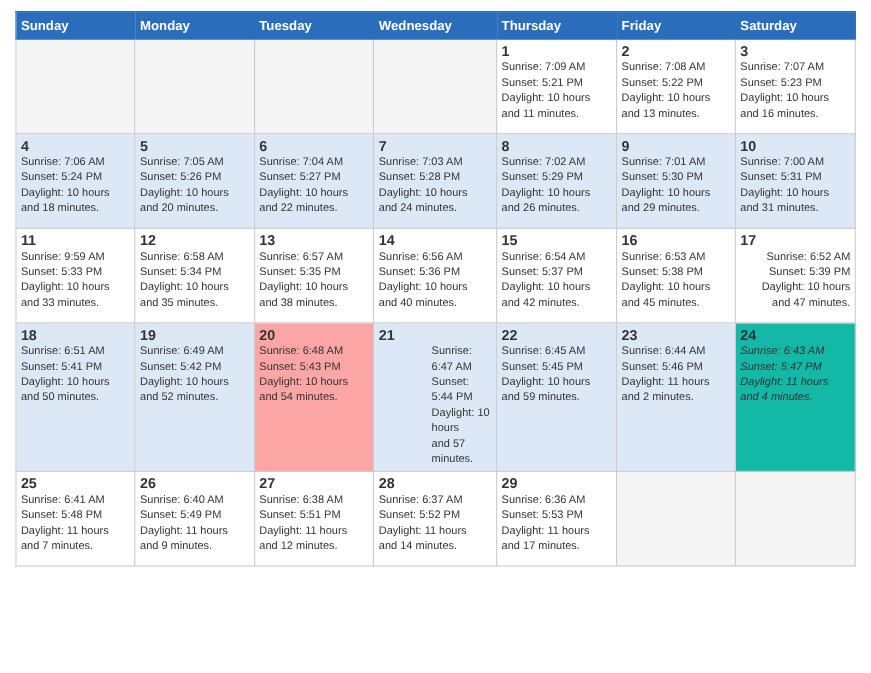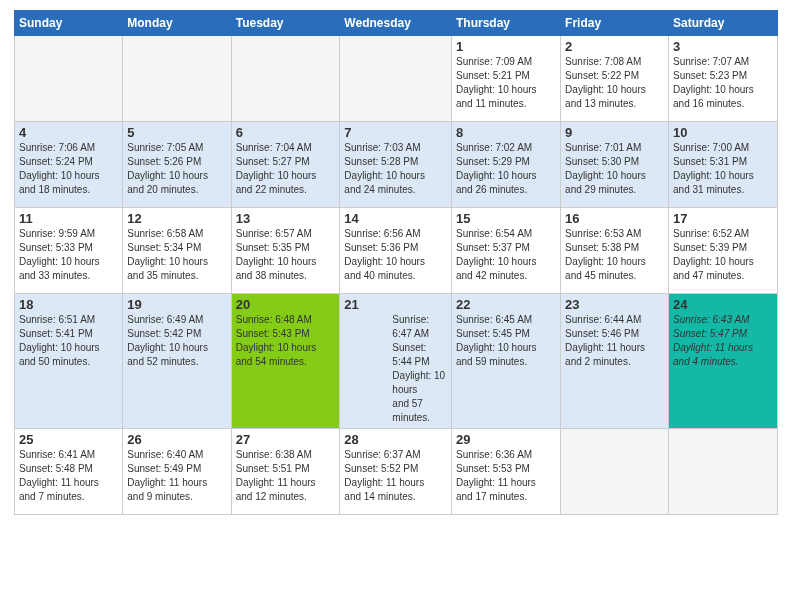--- a/index.html
+++ b/index.html
@@ -219,42 +219,42 @@
           </td>
           <td>
             <span class="day-num">16</span>
             <div class="day-info" style="white-space: pre-line;">Sunrise: 6:53 AM
 Sunset: 5:38 PM
 Daylight: 10 hours
 and 45 minutes.</div>
           </td>
           <td>
             <span class="day-num">17</span>
-            <div class="day-info" style="white-space: pre-line;">Sunrise: 6:52 AM
+            <div class="day-info" style="white-space: pre-line; text-align: right;">Sunrise: 6:52 AM
 Sunset: 5:39 PM
 Daylight: 10 hours
 and 47 minutes.</div>
           </td>
         </tr>
         <tr>
           <td style="background: rgb(221, 232, 247);">
             <span class="day-num">18</span>
             <div class="day-info" style="white-space: pre-line;">Sunrise: 6:51 AM
 Sunset: 5:41 PM
 Daylight: 10 hours
 and 50 minutes.</div>
           </td>
           <td style="background: rgb(221, 232, 247);">
             <span class="day-num">19</span>
             <div class="day-info" style="white-space: pre-line;">Sunrise: 6:49 AM
 Sunset: 5:42 PM
 Daylight: 10 hours
 and 52 minutes.</div>
           </td>
-          <td style="background: #84cc16;">
+          <td style="background: #fca5a5;">
             <span class="day-num">20</span>
             <div class="day-info" style="white-space: pre-line;">Sunrise: 6:48 AM
 Sunset: 5:43 PM
 Daylight: 10 hours
 and 54 minutes.</div>
           </td>
           <td style="background: rgb(221, 232, 247);">
             <span class="day-num">21</span>
             <div class="day-info" style="white-space: pre-line; margin-left: 48px;">Sunrise: 6:47 AM
 Sunset: 5:44 PM

